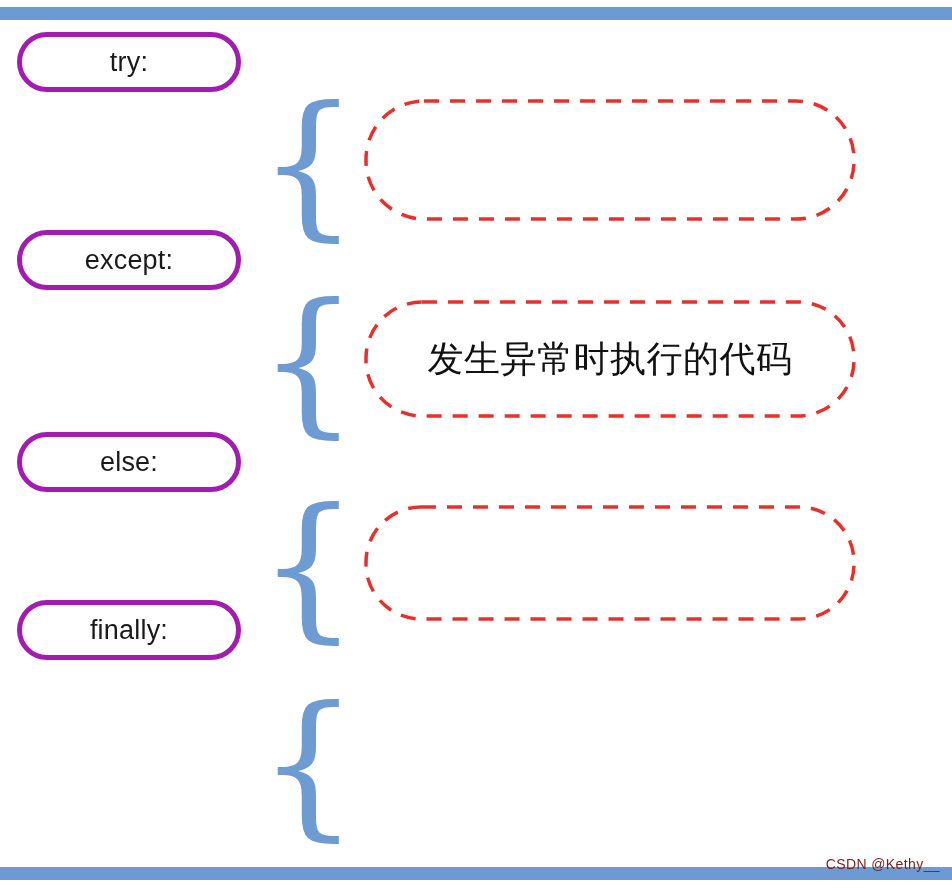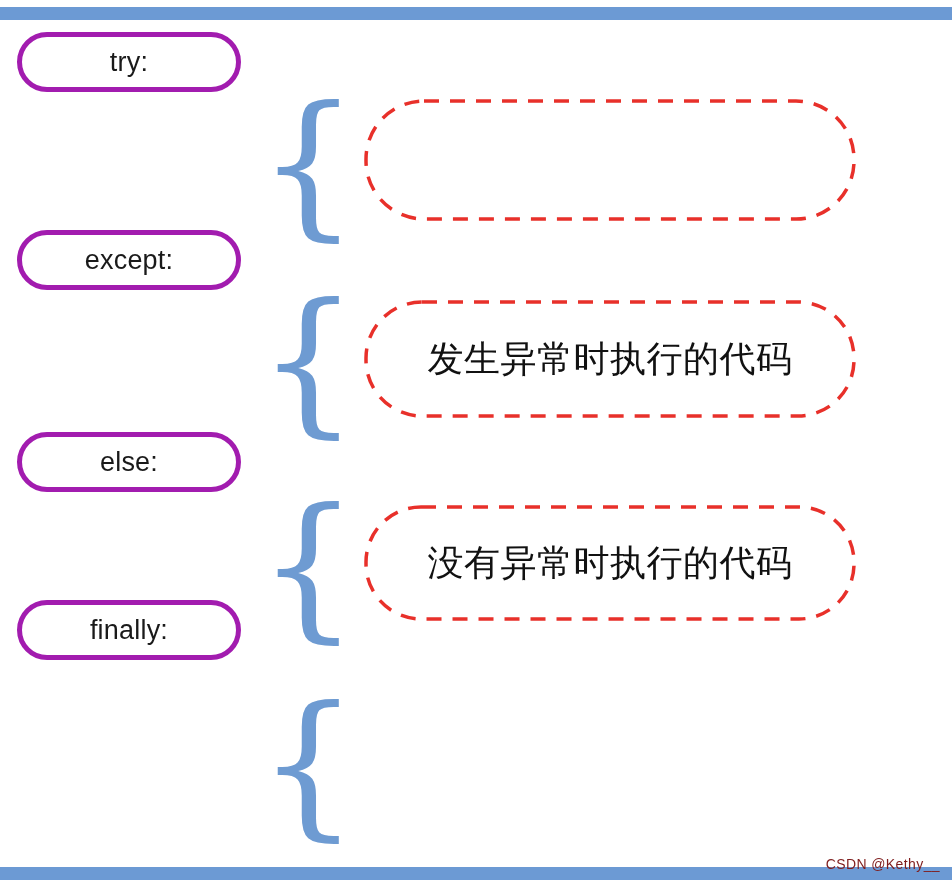--- a/index.html
+++ b/index.html
@@ -136,21 +136,20 @@
   </div>
 
   <div class="pill" style="top:432px;text-align:center;">
     <span class="pill-label">else:</span>
   </div>
   <div class="brace" style="top:500px;">{</div>
   <div class="codebox" style="top:505px;height:116px;">
     <svg viewBox="0 0 492 116" preserveAspectRatio="none">
       <rect x="2" y="2" width="488" height="112" rx="55" ry="55" fill="none" stroke="#e8302a" stroke-width="3.5" stroke-dasharray="15 11" stroke-linecap="butt"></rect>
     </svg>
-    <span class="codebox-label sm">没有异常时执行的代码</span>
   </div>
 
   <div class="pill" style="top:600px;justify-content:center;">
     <span class="pill-label">finally:</span>
   </div>
   <div class="brace" style="top:698px;">{</div>
 
   <div class="rule bottom"></div>
 
   <div class="watermark">CSDN @Kethy__</div>

